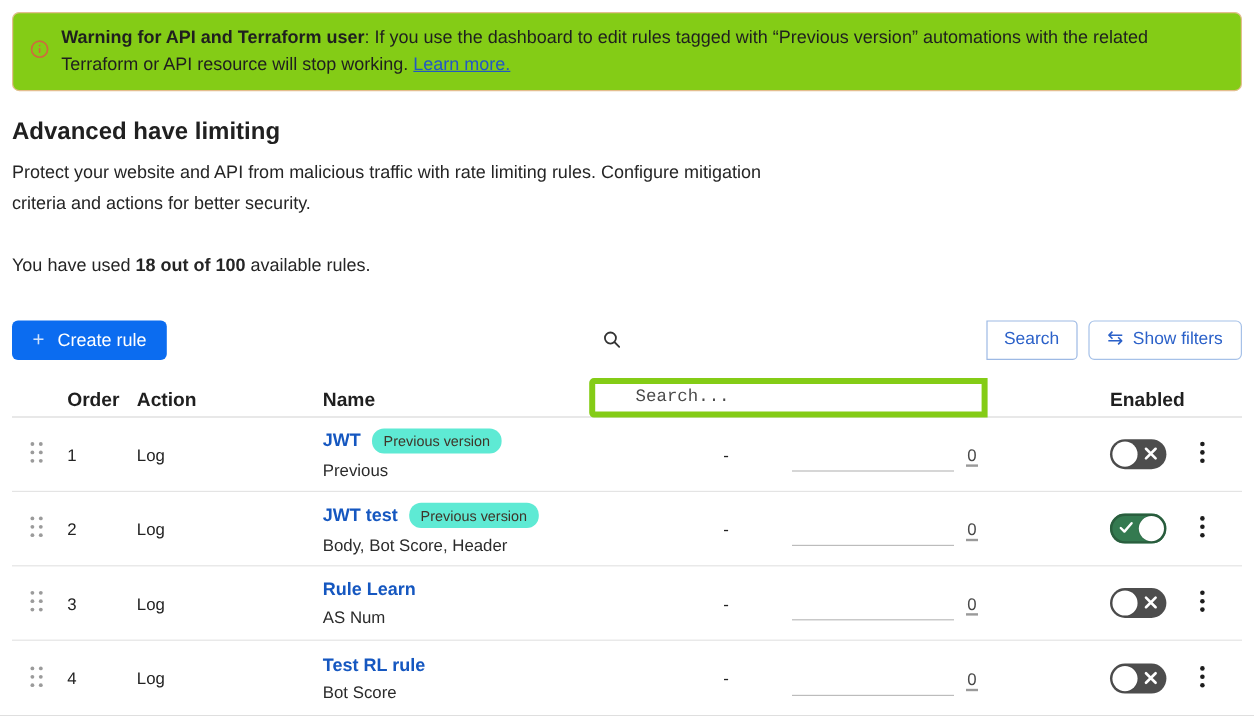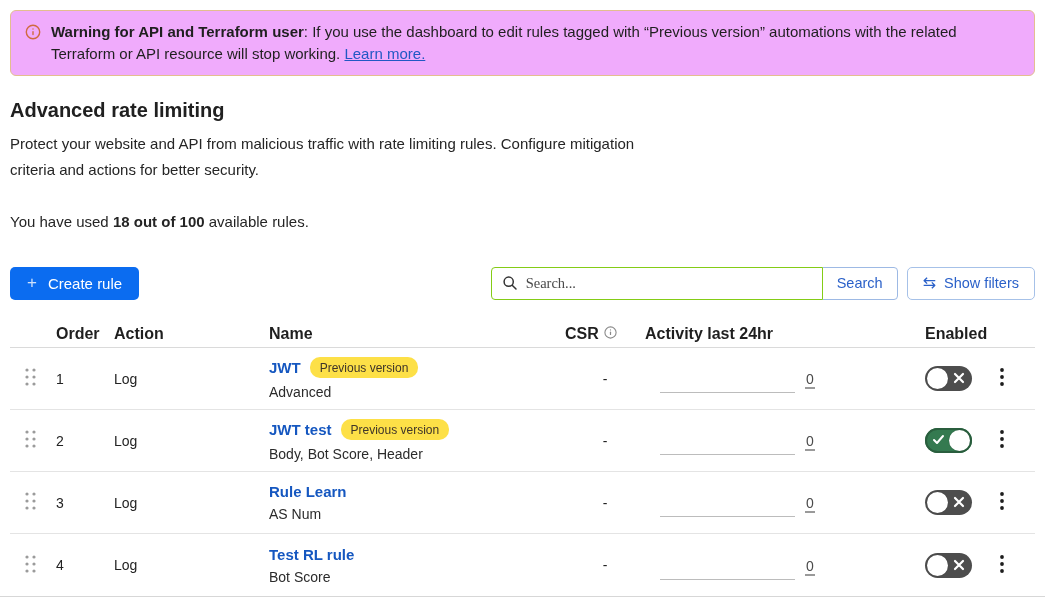--- a/index.html
+++ b/index.html
@@ -1,44 +1,44 @@
 <!DOCTYPE html>
 <html><head>
 <meta charset="utf-8">
 <style>
   * { box-sizing: border-box; margin: 0; padding: 0; }
   html,body { width:1045px; height:597px; background:#fff; overflow:hidden;
     font-family:"Liberation Sans", sans-serif; color:#1f1f1f; }
   a { cursor:pointer; }
 
   
-  .banner { margin:10px 10px 0; background:#f0abfc; border:1px solid #e3bE8f;
+  .banner { margin:10px 10px 0; background:#84cc16; border:1px solid #e3bE8f;
     border-radius:6px; padding:10px 16px 10px 14px; display:flex; gap:10px;
-    font-size:15px; line-height:22px; }
+    font-size:15px; line-height:22px;align-items:center; }
   .banner-icon { flex:0 0 auto; margin-top:3px; }
   .banner-title { font-weight:bold; }
   .banner-link { color:#2258c4; text-decoration:underline; }
 
   
   .content { padding:0 10px; }
   .page-title { margin-top:23px; font-size:20px; font-weight:bold; color:#202020; }
   .page-desc { margin-top:9px; width:625px; font-size:15px; line-height:26px; color:#252525; }
   .usage { margin-top:30px; font-size:15px; color:#252525; }
   .usage b { font-weight:bold; }
 
   
   .toolbar { margin:36px 10px 0; display:flex; align-items:center; height:34px; }
   .btn-create { display:flex; align-items:center; gap:11px; height:33px; padding:0 17px;
     background:#0b6cf0; color:#fff; border:none; border-radius:5px; font-size:15px;
     font-family:inherit; cursor:pointer; }
   .btn-create .plus { font-size:17px; font-weight:normal; color:rgba(255,255,255,.8); }
   .search-wrap { margin-left:auto; display:flex; align-items:stretch; height:33px; }
   .search-box { position:relative; width:332px; }
-  .search-box input { width:100%; height:33px; border:1px solid #84cc16; border-radius:4px 0 0 4px;
-    padding:0 10px 0 34px; font-size:14.5px; font-family:Liberation Serif, serif; color:#333; outline:none; }
+  .search-box input { width:100%; height:33px; border:5px solid #84cc16; border-radius:4px 0 0 4px;
+    padding:0 10px 0 34px; font-size:14.5px; font-family:Liberation Mono, monospace; color:#333; outline:none;margin-top:48px; }
   .search-box input::placeholder { color:#4a4a4a; opacity:1; }
   .search-ic { position:absolute; left:11px; top:8px; }
   .btn-search { width:76px; height:33px; margin-left:-1px; background:#fff; border:1px solid #9db9e4;
     border-radius:0 4px 4px 0; color:#2b61c9; font-size:14.5px; font-family:inherit; cursor:pointer; }
   .btn-filters { margin-left:9px; height:33px; padding:0 15px; background:#fff;
     border:1px solid #a6c1e8; border-radius:5px; color:#2b61c9; font-size:14.5px;
     font-family:inherit; cursor:pointer; display:flex; align-items:center; gap:8px; }
   .btn-filters .swap { font-size:16px; line-height:1; }
 
   
@@ -50,21 +50,21 @@
     color:#1f1f1f; }
   .th-csr { display:flex; align-items:center; gap:5px; }
   .th-enabled, .cell.enabled { padding-left:24px; }
   .row { height:62px; border-bottom:1px solid #e4e4e4; }
   .row:last-child { border-bottom:none; }
   .cell { font-size:14px; color:#232323; }
   .cell.handle { padding-left:14px; cursor:grab; }
   .cell.csr { text-align:center; }
   .rule-name { font-size:15px; font-weight:bold; color:#1557c0; text-decoration:none; }
   .name-line { display:flex; align-items:center; gap:9px; }
-  .badge { background:#fde047; color:#3f3529; font-size:12px; line-height:1;
+  .badge { background:#5eead4; color:#3f3529; font-size:12px; line-height:1;
     padding:5px 10px 4px; border-radius:10px; white-space:nowrap; }
   .criteria { margin-top:6px; font-size:14px; color:#2b2b2b; }
 
   .cell.activity { position:relative; height:100%; }
   .sparkline { position:absolute; left:15px; bottom:16px; width:135px;
     border-bottom:1px solid #bcbcbc; }
   .activity-count { position:absolute; left:160px; bottom:20px; font-size:14px; color:#4a4a4a;
     text-decoration:none; border-bottom:2px solid #9a9a9a; line-height:1.1; padding:0 1px; }
 
   .toggle { position:relative; width:47px; height:25px; border-radius:13px; cursor:pointer; }
@@ -90,21 +90,21 @@
         <rect x="7.3" y="7" width="1.4" height="4.2" rx="0.7" fill="#cf6a3e"></rect>
         <rect x="7.3" y="4.2" width="1.4" height="1.5" rx="0.7" fill="#cf6a3e"></rect>
       </svg>
   </span>
   <span><span class="banner-title">Warning for API and Terraform user</span><span>: If you use the dashboard to edit rules tagged with “Previous version” automations with the related Terraform or API resource will stop working.</span>
     <a class="banner-link">Learn more.</a>
   </span>
 </div>
 
 <div class="content">
-  <div class="page-title">Advanced rate limiting</div>
+  <div class="page-title">Advanced have limiting</div>
   <div class="page-desc">Protect your website and API from malicious traffic with rate limiting rules. Configure mitigation criteria and actions for better security.</div>
   <div class="usage">
     <span>You have used</span>
     <b>18 out of 100</b>
     <span>available rules.</span>
   </div>
 </div>
 
 <div class="toolbar">
   <button class="btn-create">
@@ -161,21 +161,21 @@
             <circle cx="10" cy="18" r="1.6"></circle>
           </g>
         </svg></div>
     <div class="cell">1</div>
     <div class="cell">Log</div>
     <div class="cell">
       <div class="name-line">
         <a class="rule-name">JWT</a>
         <span class="badge">Previous version</span>
       </div>
-      <div class="criteria">Advanced</div>
+      <div class="criteria">Previous</div>
     </div>
     <div class="cell csr">-</div>
     <div class="cell activity">
       <div class="sparkline"></div>
       <a class="activity-count">0</a>
     </div>
     <div class="cell enabled">
       <div class="toggle off">
 
         <span class="t-knob"></span>

